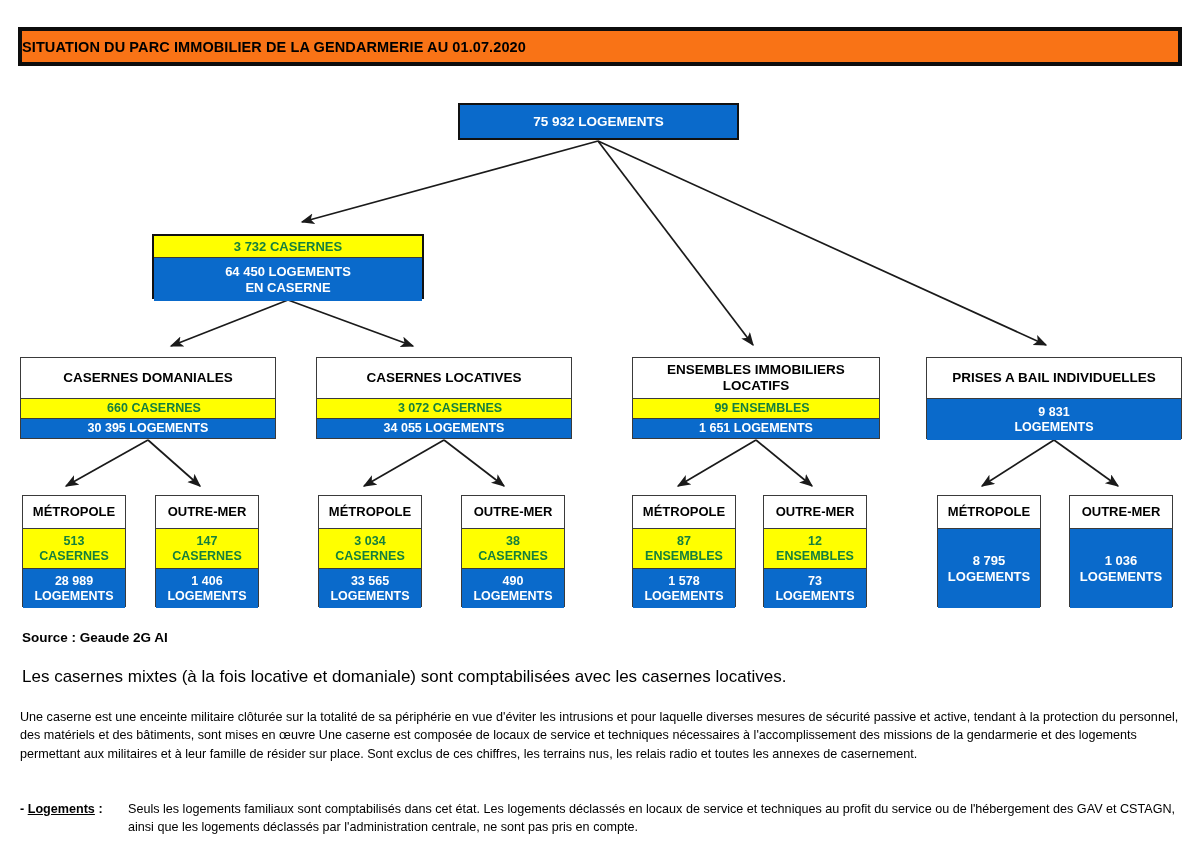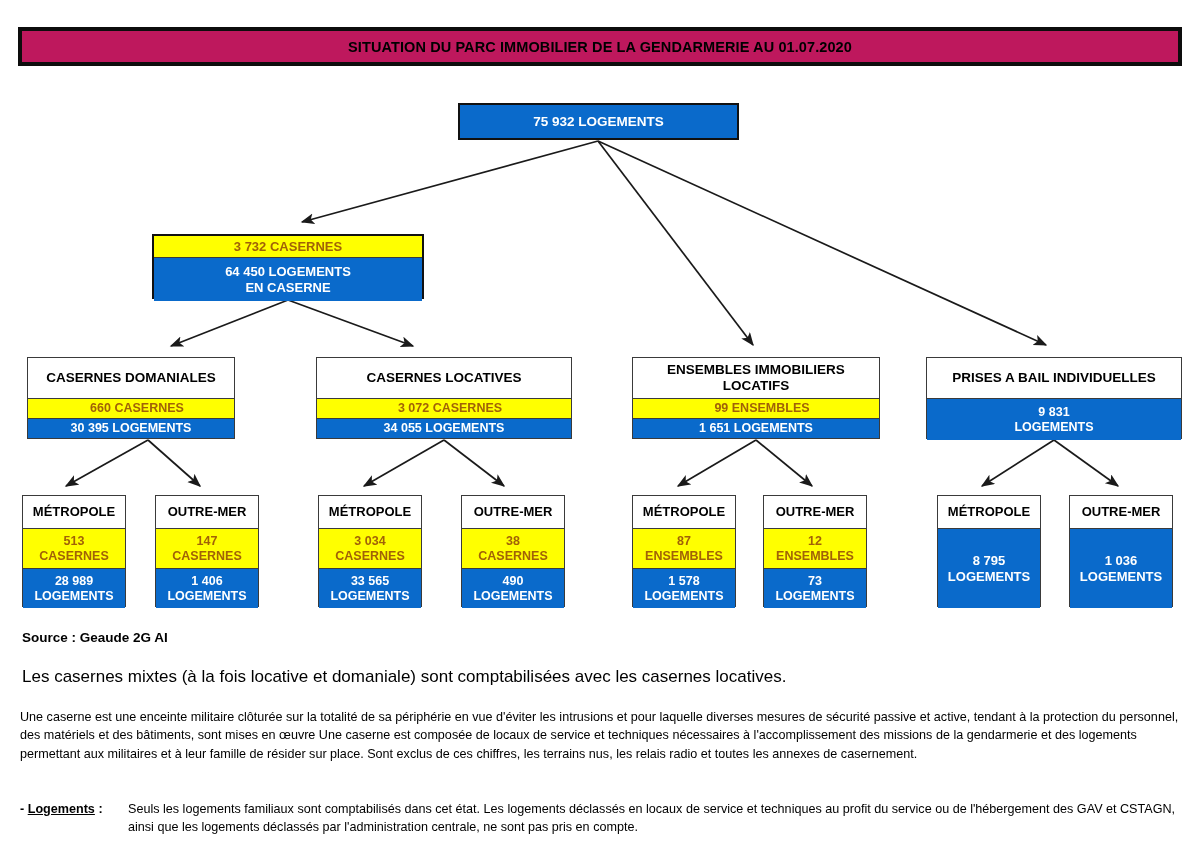--- a/index.html
+++ b/index.html
@@ -23,26 +23,25 @@
     height: 858px;
   }
 
   
   .title-banner {
     position: absolute;
     left: 18px;
     top: 27px;
     width: 1164px;
     height: 39px;
-    background: #be185d;
+    background: #f97316;
     border: 4px solid #0d0d0d;
     box-sizing: border-box;
     display: flex;
     align-items: center;
-    justify-content: center;
   }
   .title-banner .txt {
     font-size: 14.5px;
     font-weight: bold;
     letter-spacing: .1px;
   }
 
   
   .node {
     position: absolute;
@@ -53,21 +52,21 @@
   .band {
     box-sizing: border-box;
     display: flex;
     flex-direction: column;
     align-items: center;
     justify-content: center;
     text-align: center;
     line-height: 1.18;
   }
   .band.white  { background: #ffffff; color: #000; }
-  .band.yellow { background: #ffff00; color: #a16207; }
+  .band.yellow { background: #ffff00; color: #15803d; }
   .band.blue   { background: #0a6acb; color: #ffffff; }
   .band.yellow + .band.blue,
   .band.white  + .band.yellow,
   .band.white  + .band.blue {
     border-top: 1.6px solid #3a3a3a;
   }
   .band .line { display: block; white-space: nowrap; }
 
   
   .node.root {
@@ -81,21 +80,21 @@
   .node.lvl2 .band.yellow { height: 21px; font-size: 13px; font-weight: bold; }
   .node.lvl2 .band.blue   { height: 44px; font-size: 13px; font-weight: bold; }
 
   
   .node.lvl3 { height: 82px; border: 1.6px solid #3a3a3a; }
   .node.lvl3 .band.white  { height: 40px; font-size: 13.5px; font-weight: bold; }
   .node.lvl3 .band.yellow { height: 20px; font-size: 12.5px; font-weight: bold; padding-left: 12px; }
   .node.lvl3 .band.blue   { height: 20px; font-size: 12.5px; font-weight: bold; }
   .node.lvl3.no-yellow .band.blue { height: 42px; font-size: 12.5px; font-weight: bold; }
 
-  .node.lvl3.n1 { left: 27px;  top: 357px; width: 208px; }
+  .node.lvl3.n1 { left: 20px;  top: 357px; width: 256px; }
   .node.lvl3.n2 { left: 316px; top: 357px; width: 256px; }
   .node.lvl3.n3 { left: 632px; top: 357px; width: 248px; }
   .node.lvl3.n4 { left: 926px; top: 357px; width: 256px; }
 
   
   .node.leaf { top: 495px; width: 104px; height: 112px; border: 1.6px solid #3a3a3a; }
   .node.leaf .band.white  { height: 32px; font-size: 13px;   font-weight: bold; }
   .node.leaf .band.yellow { height: 40px; font-size: 12.5px; font-weight: bold; }
   .node.leaf .band.blue   { height: 40px; font-size: 12.5px; font-weight: bold; }
   .node.leaf.no-yellow .band.blue { height: 80px; font-size: 13px; font-weight: bold; }

